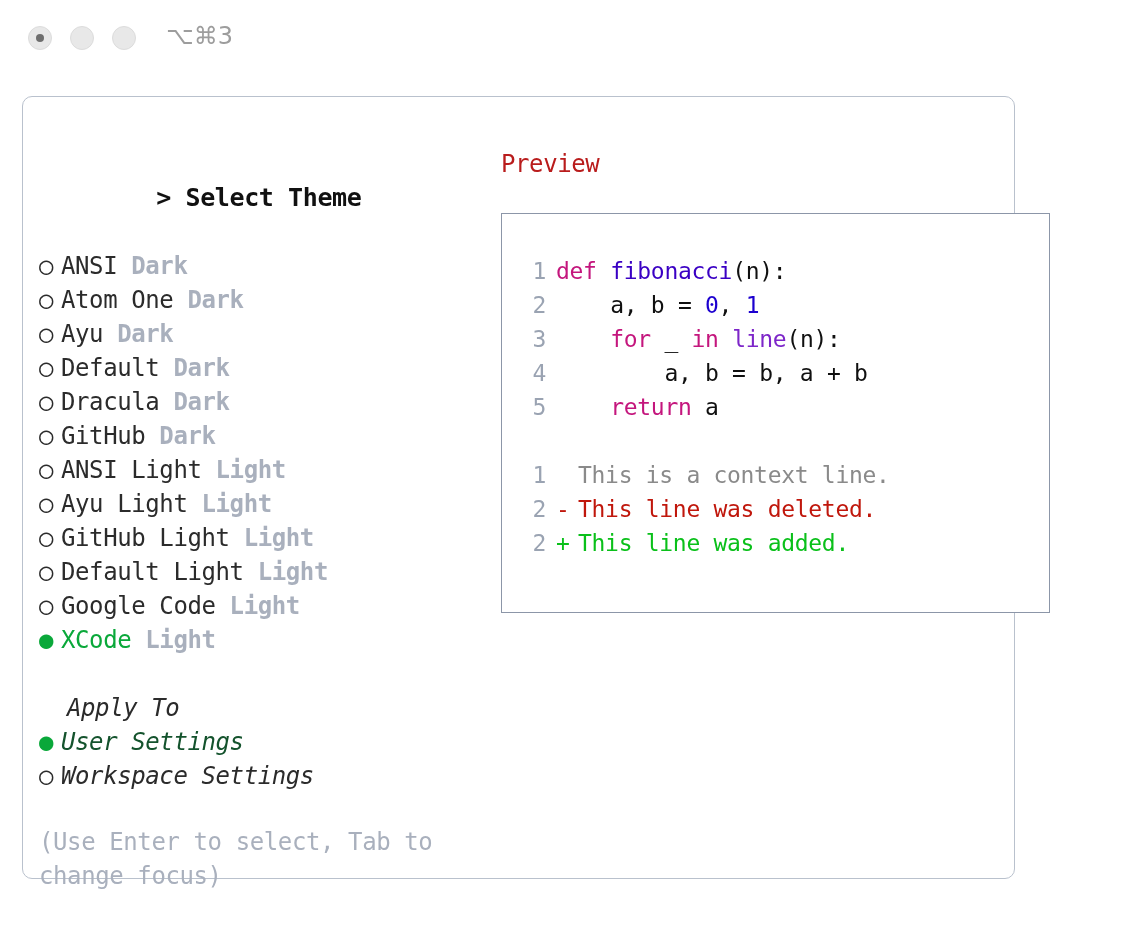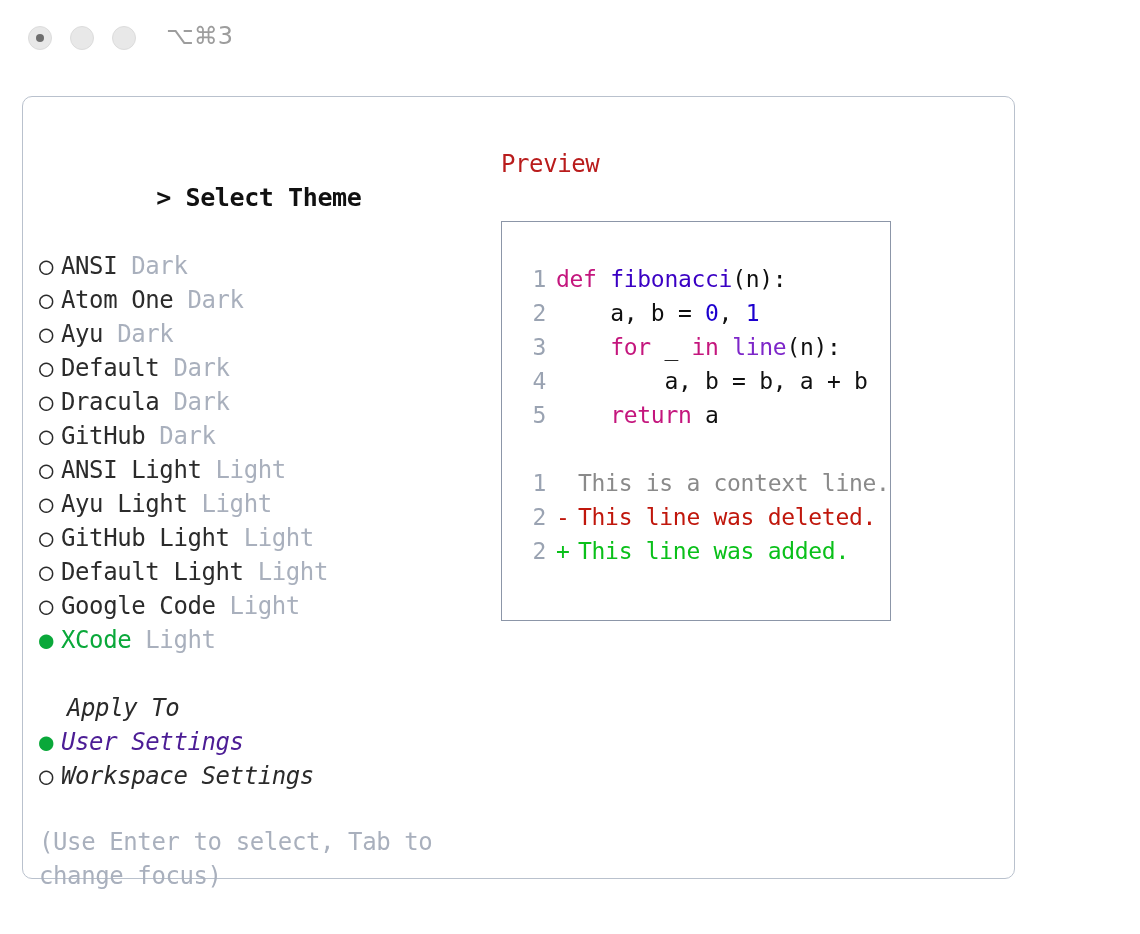--- a/index.html
+++ b/index.html
@@ -94,39 +94,39 @@
     letter-spacing: -0.4px;
   }
   .bullet {
     display: inline-block;
     width: 22px;
     color: #2b2b2b;
   }
   .bullet.sel { color: #0aa83a; }
   .theme-name { color: #2b2b2b; }
   .theme-row.selected .theme-name { color: #0aa83a; }
-  .theme-cat { color: #a9b0bd; }
+  .theme-cat { color: #a9b0bd; font-weight: bold; }
 
   #apply-block { margin-top: 34px; font-style: italic; }
   .apply-head {
     font-size: 24px;
     line-height: 34px;
     color: #2b2b2b;
     white-space: pre;
     letter-spacing: -0.4px;
     padding-left: 28px;
   }
   .apply-row {
     font-size: 24px;
     line-height: 34px;
     color: #2b2b2b;
     white-space: pre;
     letter-spacing: -0.4px;
   }
-  .apply-row.selected .apply-label { color: #4c1d95; margin-top: 13px; }
+  .apply-row.selected .apply-label { color: #14532d; margin-top: 13px; }
 
   #hint-block {
     margin-top: 32px;
     font-size: 24px;
     line-height: 34px;
     color: #a9b0bd;
     letter-spacing: -0.4px;
     width: 410px;
   }
 
@@ -136,22 +136,22 @@
     left: 478px; top: 50px;
     width: 500px;
   }
   #preview-title {
     font-size: 24px;
     color: #b91c1c;
     line-height: 34px;
     letter-spacing: -0.4px;
   }
   #preview-box {
-    margin-top: 40px;
-    width: 390px;
+    margin-top: 32px;
+    width: 549px;
     height: 400px;
     border: 1.5px solid #8c96a8;
     box-sizing: border-box;
     background: #ffffff;
     padding: 40px 0 0 0;
   }
   .code-line {
     font-size: 23px;
     line-height: 34px;
     white-space: pre;

